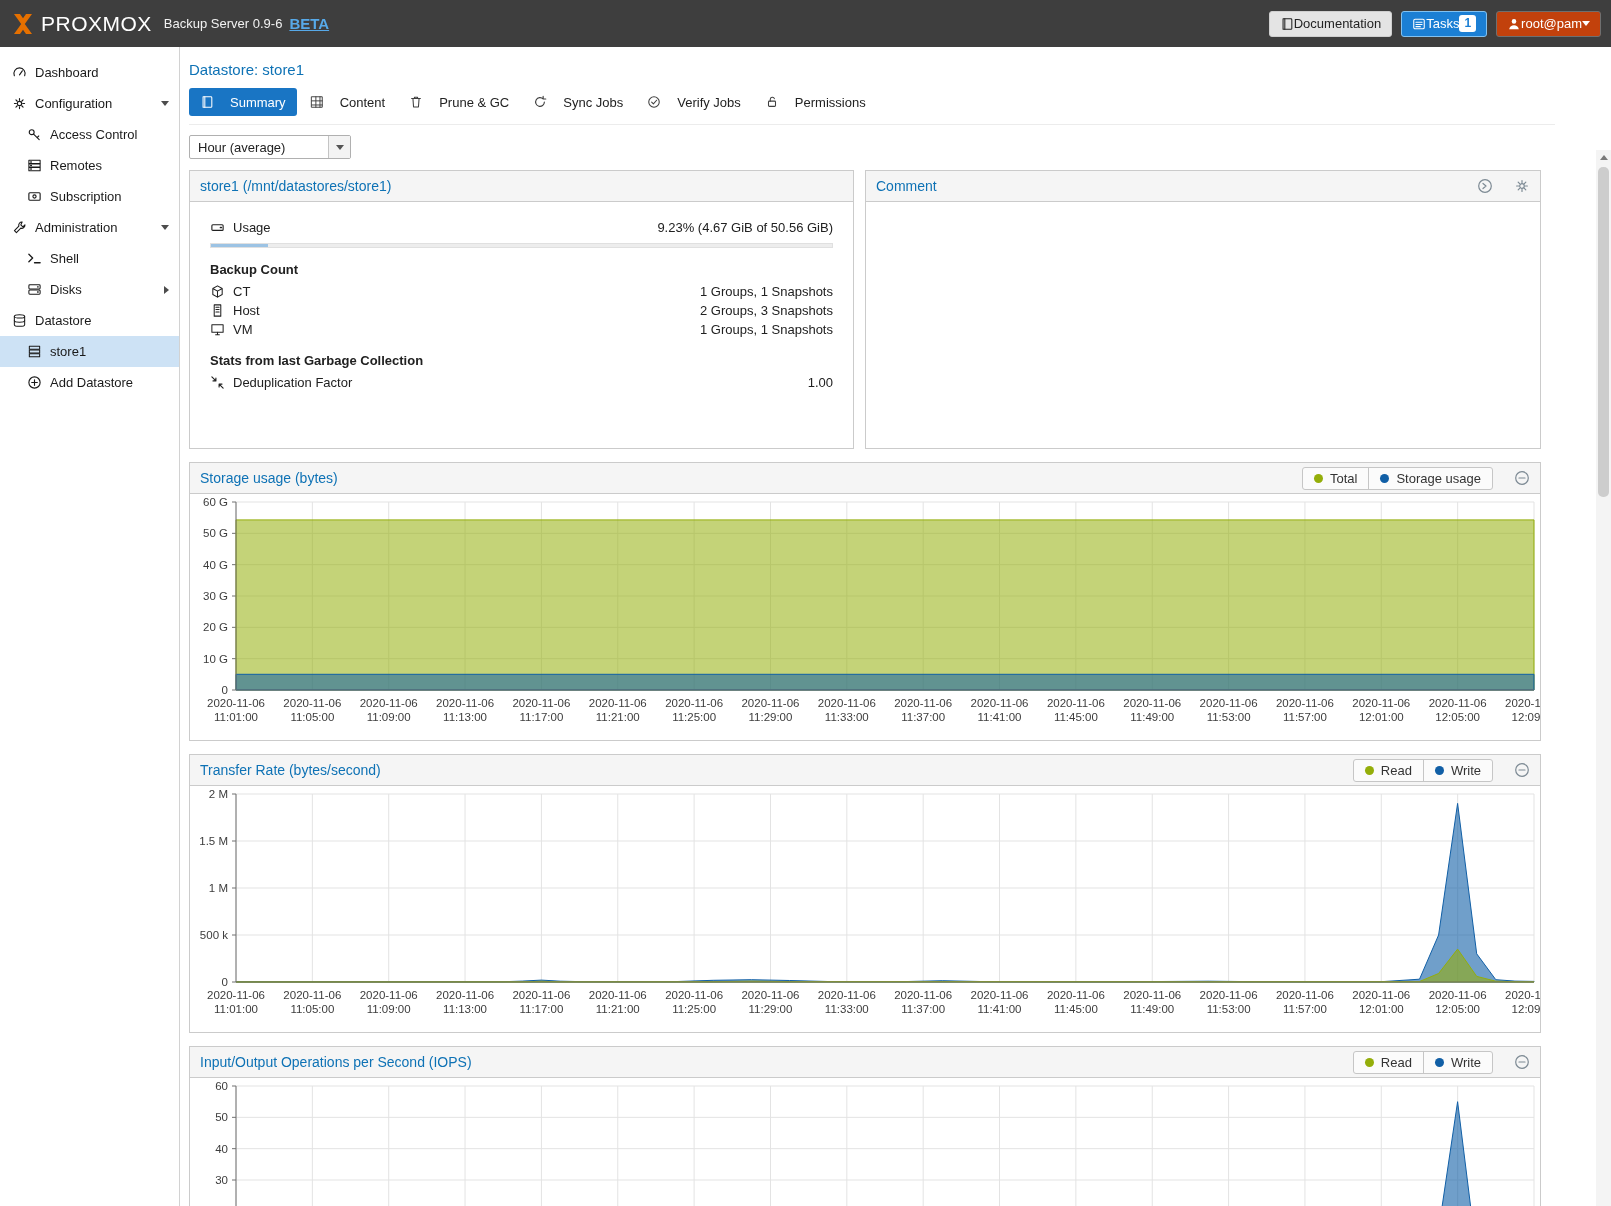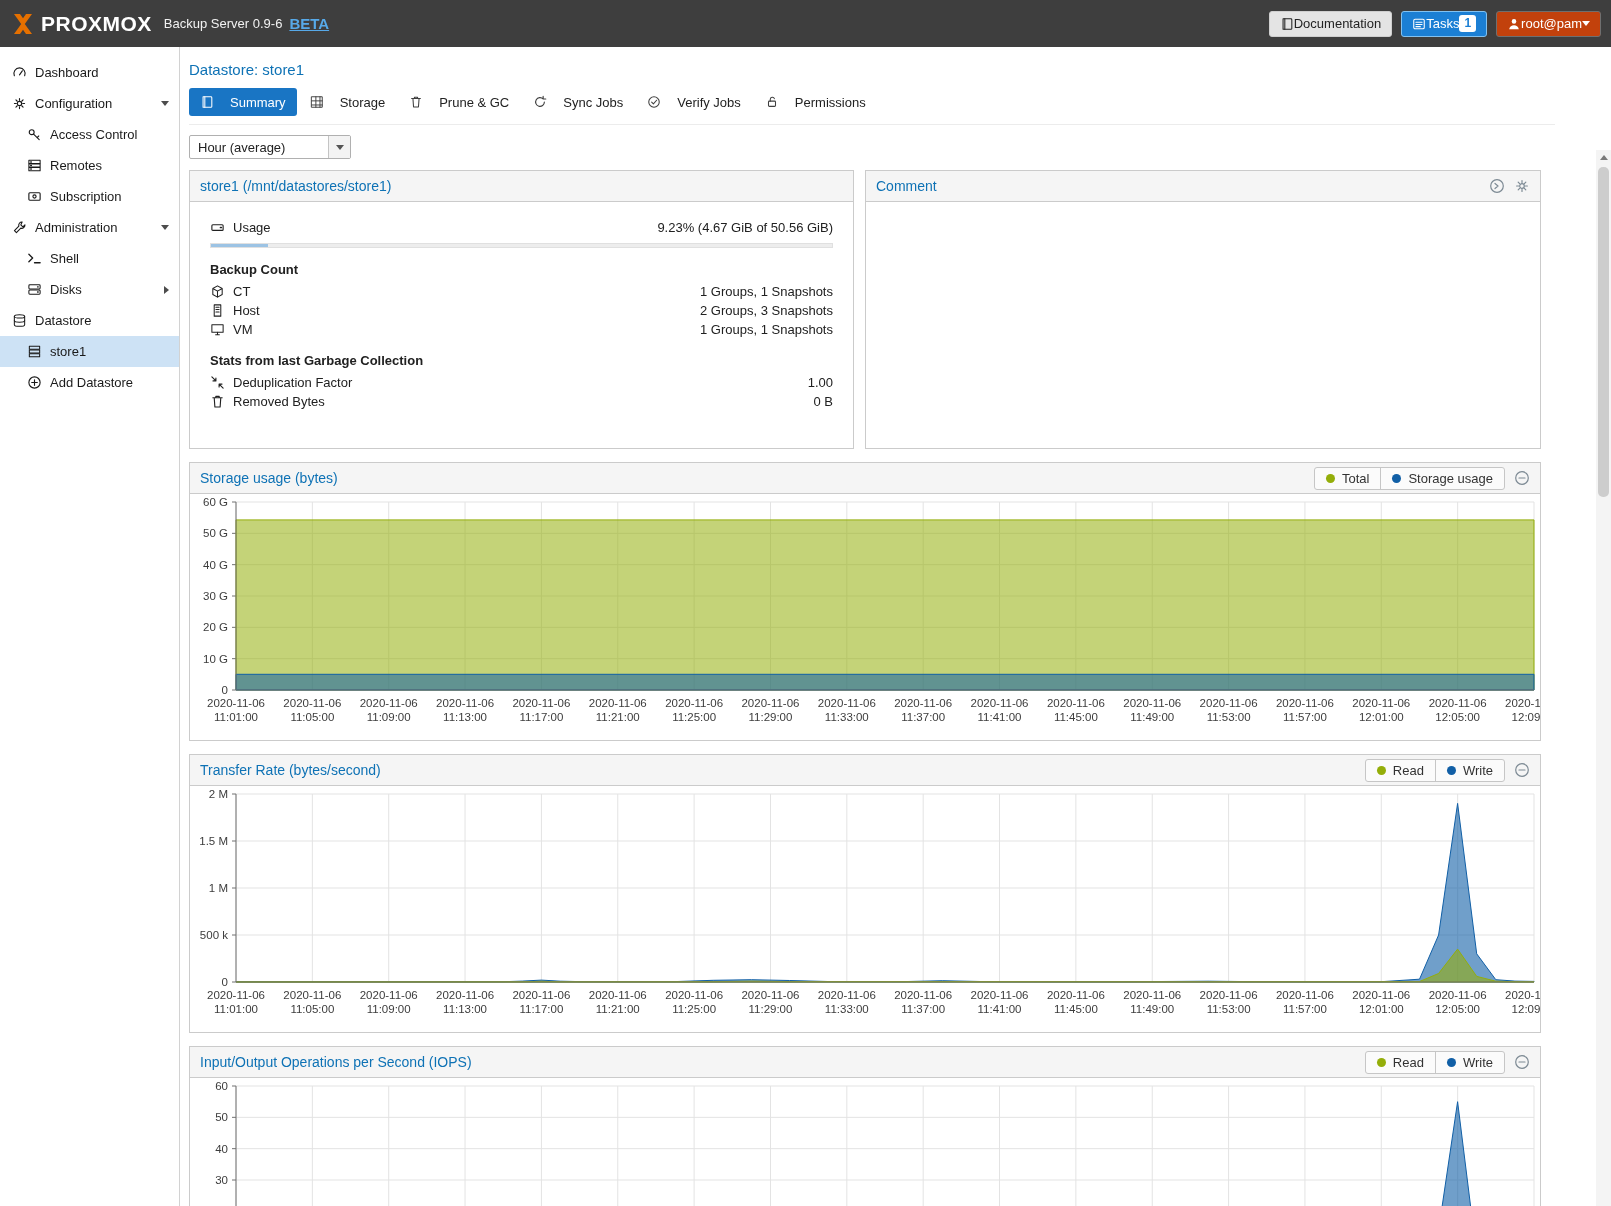--- a/index.html
+++ b/index.html
@@ -8,21 +8,21 @@
     width:1611px; height:1206px; overflow:hidden;
     font-family:"Liberation Sans","DejaVu Sans",sans-serif;
     font-size:13px; color:#212121; background:#fff;
   }
   .ic { display:inline-block; vertical-align:middle; flex:0 0 auto; }
   svg.ic { stroke-linecap:round; stroke-linejoin:round; }
 
   
   .topbar { height:47px; background:#3e3e3e; display:flex; align-items:center; padding:0 10px; color:#fff; }
   .logo { display:flex; align-items:center; gap:5px; margin-right:12px; }
-  .logo-text { font-weight:bold; font-size:21px; letter-spacing:.5px; color:#fff; }
+  .logo-text { font-weight:normal; font-size:21px; letter-spacing:.5px; color:#fff; }
   .subtitle { font-size:13px; margin-right:7px; color:#f2f2f2; }
   .beta { color:#57a9e8; text-decoration:underline; font-size:15px; font-weight:bold; cursor:pointer; }
   .topbar-right { margin-left:auto; display:flex; gap:9px; align-items:center; }
   .btn { display:inline-flex; align-items:center; gap:0; height:26px; padding:0 10px; border-radius:3px; font-size:13px; cursor:pointer; }
   .btn-light { background:#e4e4e4; color:#222; border:1px solid #cfcfcf; }
   .btn-primary { background:#1b7fd4; color:#fff; border:1px solid #82c2f1; }
   .badge { background:#fff; color:#1b7fd4; border-radius:3px; padding:0 5px; font-size:12px; font-weight:bold; line-height:17px; }
   .btn-dark { background:#c2410c; color:#fff; border:1px solid #6f6f6f; }
   .caret-down { width:0; height:0; border-left:4px solid transparent; border-right:4px solid transparent; border-top:5px solid currentColor; display:inline-block; }
   .caret-right { width:0; height:0; border-top:4px solid transparent; border-bottom:4px solid transparent; border-left:5px solid currentColor; display:inline-block; }
@@ -45,21 +45,21 @@
   .toolbar { display:flex; justify-content:flex-start; margin:9px 56px 0 9px; height:26px; align-items:center; }
   .combo { display:flex; align-items:center; width:162px; height:24px; border:1px solid #b0b0b0; border-radius:2px; background:#fff; cursor:pointer; }
   .combo-text { flex:1; padding:0 8px; font-size:13px; color:#222; }
   .combo-trigger { width:22px; height:100%; border-left:1px solid #c4c4c4; display:flex; align-items:center; justify-content:center; background:#f3f3f3; color:#555; }
 
   .content { margin:10px 0 0 9px; width:1352px; }
   .row2 { display:flex; gap:11px; }
   .panel { border:1px solid #cbcbcb; background:#fff; }
   .panel-hd { height:31px; background:#f5f5f5; border-bottom:1px solid #cbcbcb; display:flex; align-items:center; padding:0 10px; }
   .panel-title { color:#0e72b5; font-size:14px; }
-  .hd-tools { margin-left:auto; display:flex; gap:9px; align-items:center; color:#7d8a94; }
+  .hd-tools { margin-left:auto; display:flex; gap:21px; align-items:center; color:#7d8a94; }
   .p-left { width:665px; height:279px; }
   .p-right { flex:1; height:279px; }
   .p-body { padding:16px 20px; }
   .kv { display:flex; align-items:center; height:19px; }
   .kv .lbl { display:flex; align-items:center; gap:8px; }
   .kv .val { margin-left:auto; }
   .sect { font-weight:bold; margin:14px 0 5px; }
   .progress { height:5px; background:#ededed; border:1px solid #e0e0e0; margin-top:6px; }
   .progress-fill { height:100%; background:#9cc3e4; }
 
@@ -211,21 +211,21 @@
         <svg class="ic" width="14" height="14" viewBox="0 0 16 16" fill="none" stroke="currentColor" stroke-width="1.2">
             <path d="M3.5 2h9a1 1 0 0 1 1 1v10a1 1 0 0 1-1 1h-9z"></path>
             <path d="M5.5 2v12"></path>
           </svg>
         <span>Summary</span>
       </div>
       <div class="tab">
         <svg class="ic" width="14" height="14" viewBox="0 0 16 16" fill="none" stroke="currentColor" stroke-width="1.1">
             <path d="M2 2h12v12H2zM2 6.7h12M2 11.4h12M6.7 2v12M11.4 2v12"></path>
           </svg>
-        <span>Storage</span>
+        <span>Content</span>
       </div>
       <div class="tab">
         <svg class="ic" width="14" height="14" viewBox="0 0 16 16" fill="none" stroke="currentColor" stroke-width="1.2">
             <path d="M3 4h10M6.2 4V2.5h3.6V4M4.5 4l.7 9.8h5.6l.7-9.8"></path>
           </svg>
         <span>Prune &amp; GC</span>
       </div>
       <div class="tab">
         <svg class="ic" width="14" height="14" viewBox="0 0 16 16" fill="none" stroke="currentColor" stroke-width="1.3">
             <path d="M13 8a5 5 0 1 1-1.4-3.5M11.6 1.6v3h3"></path>
@@ -312,29 +312,20 @@
 
             <div class="sect">Stats from last Garbage Collection</div>
             <div class="kv">
               <span class="lbl">
                 <svg class="ic" width="15" height="15" viewBox="0 0 16 16" fill="none" stroke="currentColor" stroke-width="1.2">
                     <path d="M2 2l4.3 4.3M6.3 3.2v3.1H3.2M14 14 9.7 9.7M9.7 12.8V9.7h3.1"></path>
                   </svg>
                 <span>Deduplication Factor</span>
               </span>
               <span class="val">1.00</span>
-            </div>
-            <div class="kv">
-              <span class="lbl">
-                <svg class="ic" width="15" height="15" viewBox="0 0 16 16" fill="none" stroke="currentColor" stroke-width="1.2">
-                    <path d="M3 4h10M6.2 4V2.5h3.6V4M4.5 4l.7 9.8h5.6l.7-9.8"></path>
-                  </svg>
-                <span>Removed Bytes</span>
-              </span>
-              <span class="val">0 B</span>
             </div>
           </div>
         </section>
 
         <section class="panel p-right">
           <div class="panel-hd">
             <span class="panel-title">Comment</span>
             <span class="hd-tools">
               <svg class="ic" width="16" height="16" viewBox="0 0 16 16" fill="none" stroke="currentColor" stroke-width="1.2">
                   <circle cx="8" cy="8" r="6.3"></circle>

